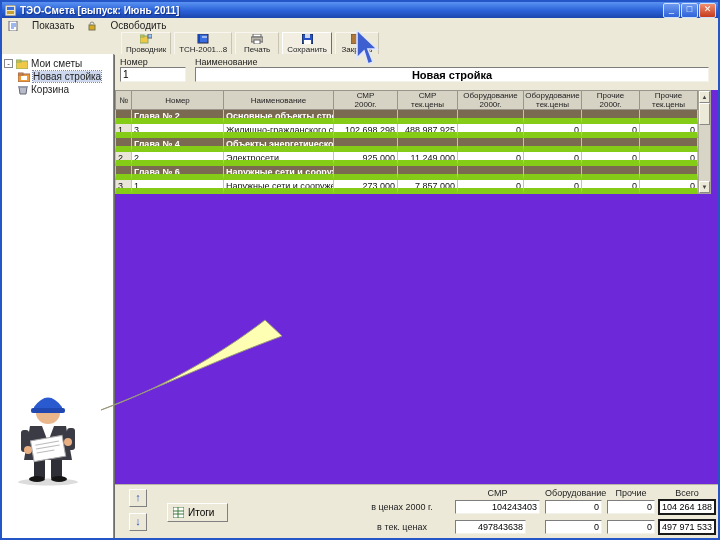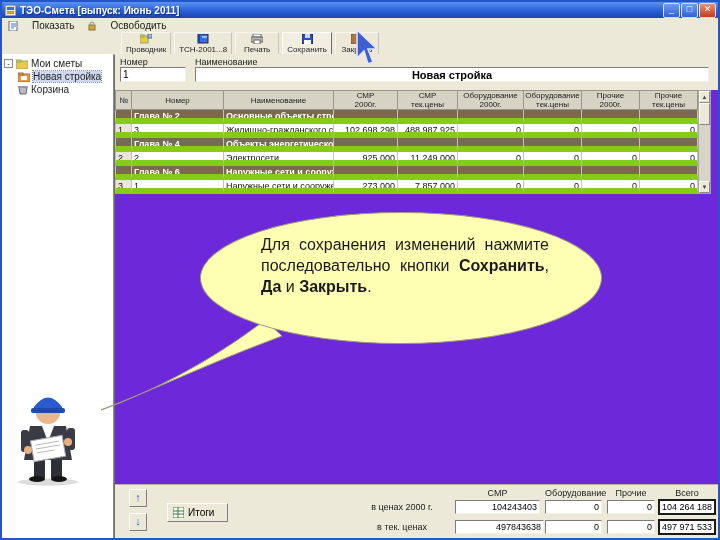--- a/index.html
+++ b/index.html
@@ -355,25 +355,20 @@
       <div class="sb-btn sb-up">▲</div>
       <div class="sb-thumb"></div>
       <div class="sb-btn sb-down">▼</div>
     </div>
   </div>
 
   <svg class="tail" viewBox="0 0 210 115">
     <path d="M168,18 C120,55 60,88 4,108 C70,82 115,60 185,34 Z" fill="#ffffb4" stroke="#9a9a7a" stroke-width="1"></path>
   </svg>
 
-  <div class="bubble">
-    <div class="bubble-text">
-      <span>Для сохранения изменений нажмите последовательно кнопки </span><b>Сохранить</b><span>, </span><b>Да</b><span> и </span><b>Закрыть</b><span>.</span>
-    </div>
-  </div>
 
   <div class="bottombar">
     <div class="bb-btn" id="bb-up">↑</div>
     <div class="bb-btn" id="bb-down">↓</div>
     <div class="itogi">
       <svg width="11" height="11" viewBox="0 0 11 11">
         <rect x="0" y="0" width="11" height="11" fill="#fff" stroke="#3a7a3a"></rect>
         <line x1="0" y1="4" x2="11" y2="4" stroke="#3a7a3a"></line>
         <line x1="0" y1="7" x2="11" y2="7" stroke="#3a7a3a"></line>
         <line x1="5" y1="0" x2="5" y2="11" stroke="#3a7a3a"></line>
@@ -385,19 +380,19 @@
     <span class="collab" id="cl0">СМР</span>
     <span class="collab" id="cl1">Оборудование</span>
     <span class="collab" id="cl2">Прочие</span>
     <span class="collab" id="cl3">Всего</span>
 
     <input class="tfield" style="left: 340px; top: 15px; width: 85px;" readonly="" value="104243403">
     <input class="tfield" style="left: 430px; top: 15px; width: 57px;" readonly="" value="0">
     <input class="tfield" style="left: 492px; top: 15px; width: 48px;" readonly="" value="0">
     <input class="tfield vfield" style="left: 543px; top: 14px; width: 58px;" readonly="" value="104 264 188">
 
-    <input class="tfield" style="left: 340px; top: 35px; width: 89px;" readonly="" value="497843638">
+    <input class="tfield" style="left: 340px; top: 35px; width: 71px;" readonly="" value="497843638">
     <input class="tfield" style="left: 430px; top: 35px; width: 57px;" readonly="" value="0">
     <input class="tfield" style="left: 492px; top: 35px; width: 48px;" readonly="" value="0">
     <input class="tfield vfield" style="left: 543px; top: 34px; width: 58px;" readonly="" value="497 971 533">
   </div>
 
 </div>
 
 </body></html>

